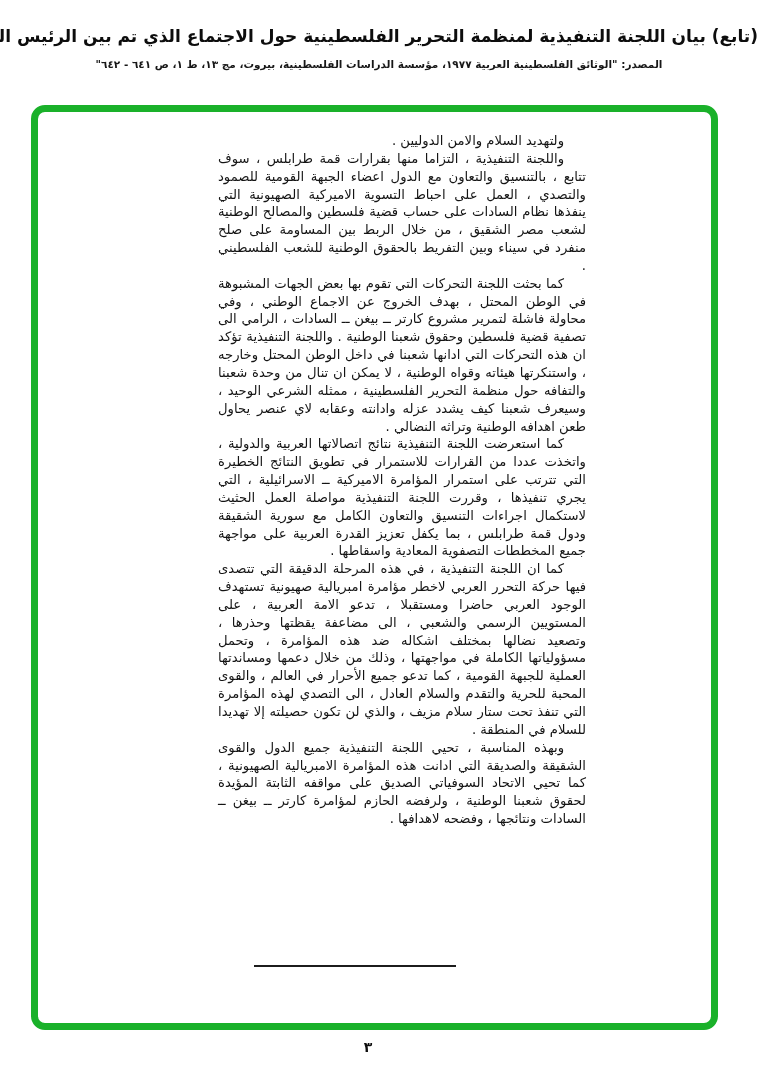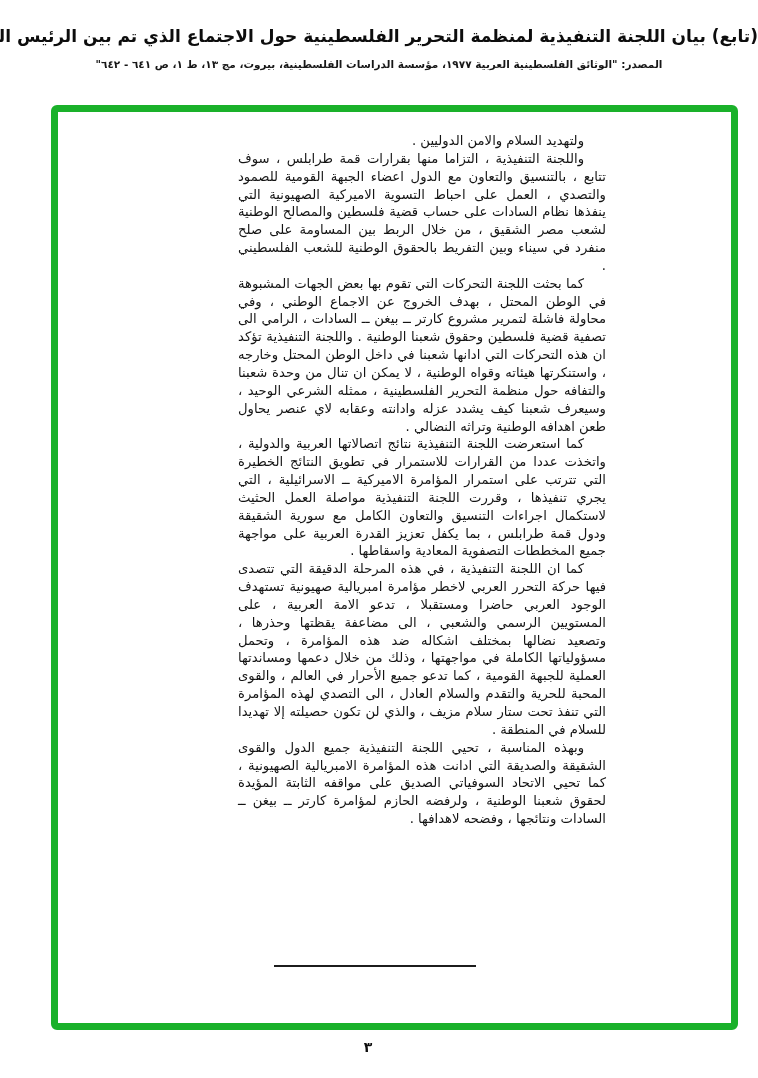--- a/index.html
+++ b/index.html
@@ -30,24 +30,24 @@
     top: 58px; left: 0; right: 0;
     text-align: center;
     direction: rtl;
     font-weight: bold;
     font-size: 10.5px;
     white-space: nowrap;
     color: #171717;
   }
   .green-frame {
     position: absolute;
-    left: 51px; top: 105px;
+    left: 31px; top: 105px;
     width: 687px; height: 925px;
     border: 7px solid var(--green);
-    border-radius: 6px;
+    border-radius: 14px;
     background: transparent;
   }
   .body-text {
     position: absolute;
     left: 180px; top: 20px;
     width: 368px;
     direction: rtl;
     text-align: justify;
     font-size: 13.2px;
     line-height: 17.85px;

